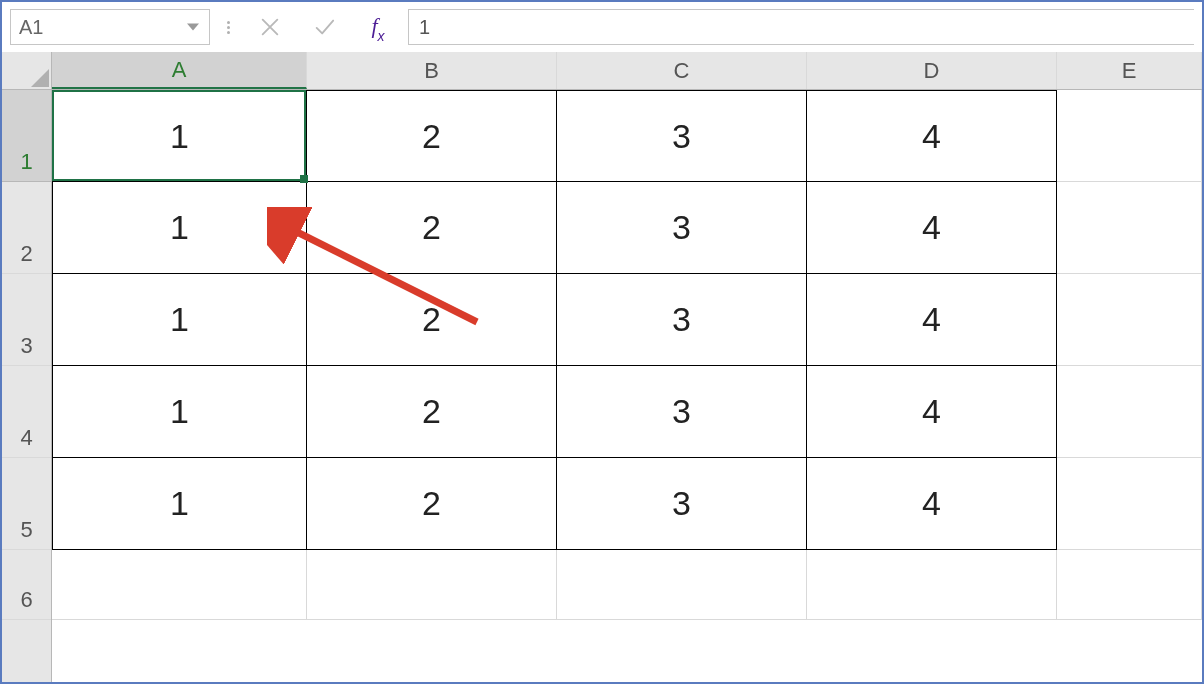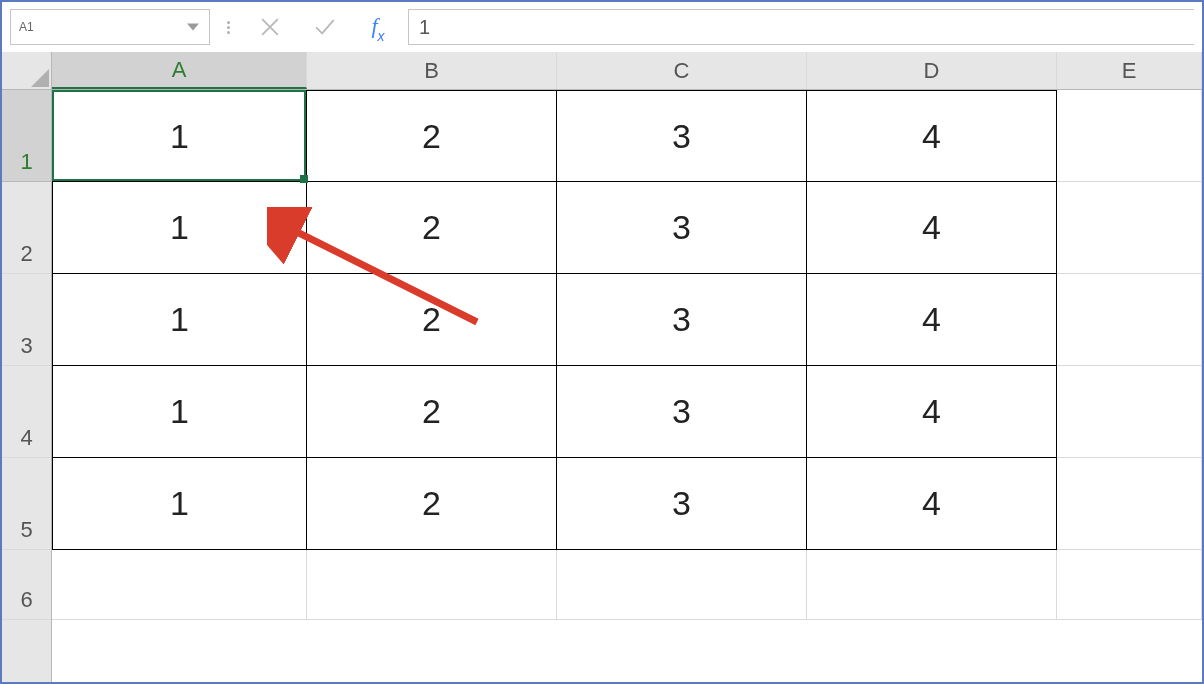--- a/index.html
+++ b/index.html
@@ -29,21 +29,21 @@
   }
 
   .name-box {
     width: 200px;
     height: 36px;
     border: 1px solid #c6c6c6;
     display: flex;
     align-items: center;
     padding: 0 8px;
     background: #ffffff;
-    font-size: 12px;
+    font-size: 20px;
     color: #444;
     position: relative;
   }
   .name-box .name-text { flex: 1; font-weight: 400; color: #666; }
   .name-box .dd {
     width: 16px;
     display: flex;
     align-items: center;
     justify-content: center;
     color: #9a9a9a;
@@ -65,21 +65,21 @@
 
   .fb-btn {
     width: 48px;
     height: 36px;
     display: flex;
     align-items: center;
     justify-content: center;
     color: #b9b9b9;
   }
   .fb-btn svg { width: 22px; height: 22px; }
-  .fb-btn.fx { color: #3b82f6; font-style: italic; font-size: 22px; }
+  .fb-btn.fx { color: #4c1d95; font-style: italic; font-size: 22px; }
   .fb-btn.fx .f { font-family: "Times New Roman", serif; font-style: italic; }
   .fb-btn.fx .x { font-size: 14px; vertical-align: sub; position: relative; top: 3px; }
 
   .formula-input {
     flex: 1;
     height: 36px;
     border-top: 1px solid #c6c6c6;
     border-bottom: 1px solid #c6c6c6;
     border-left: 1px solid #c6c6c6;
     border-right: none;

